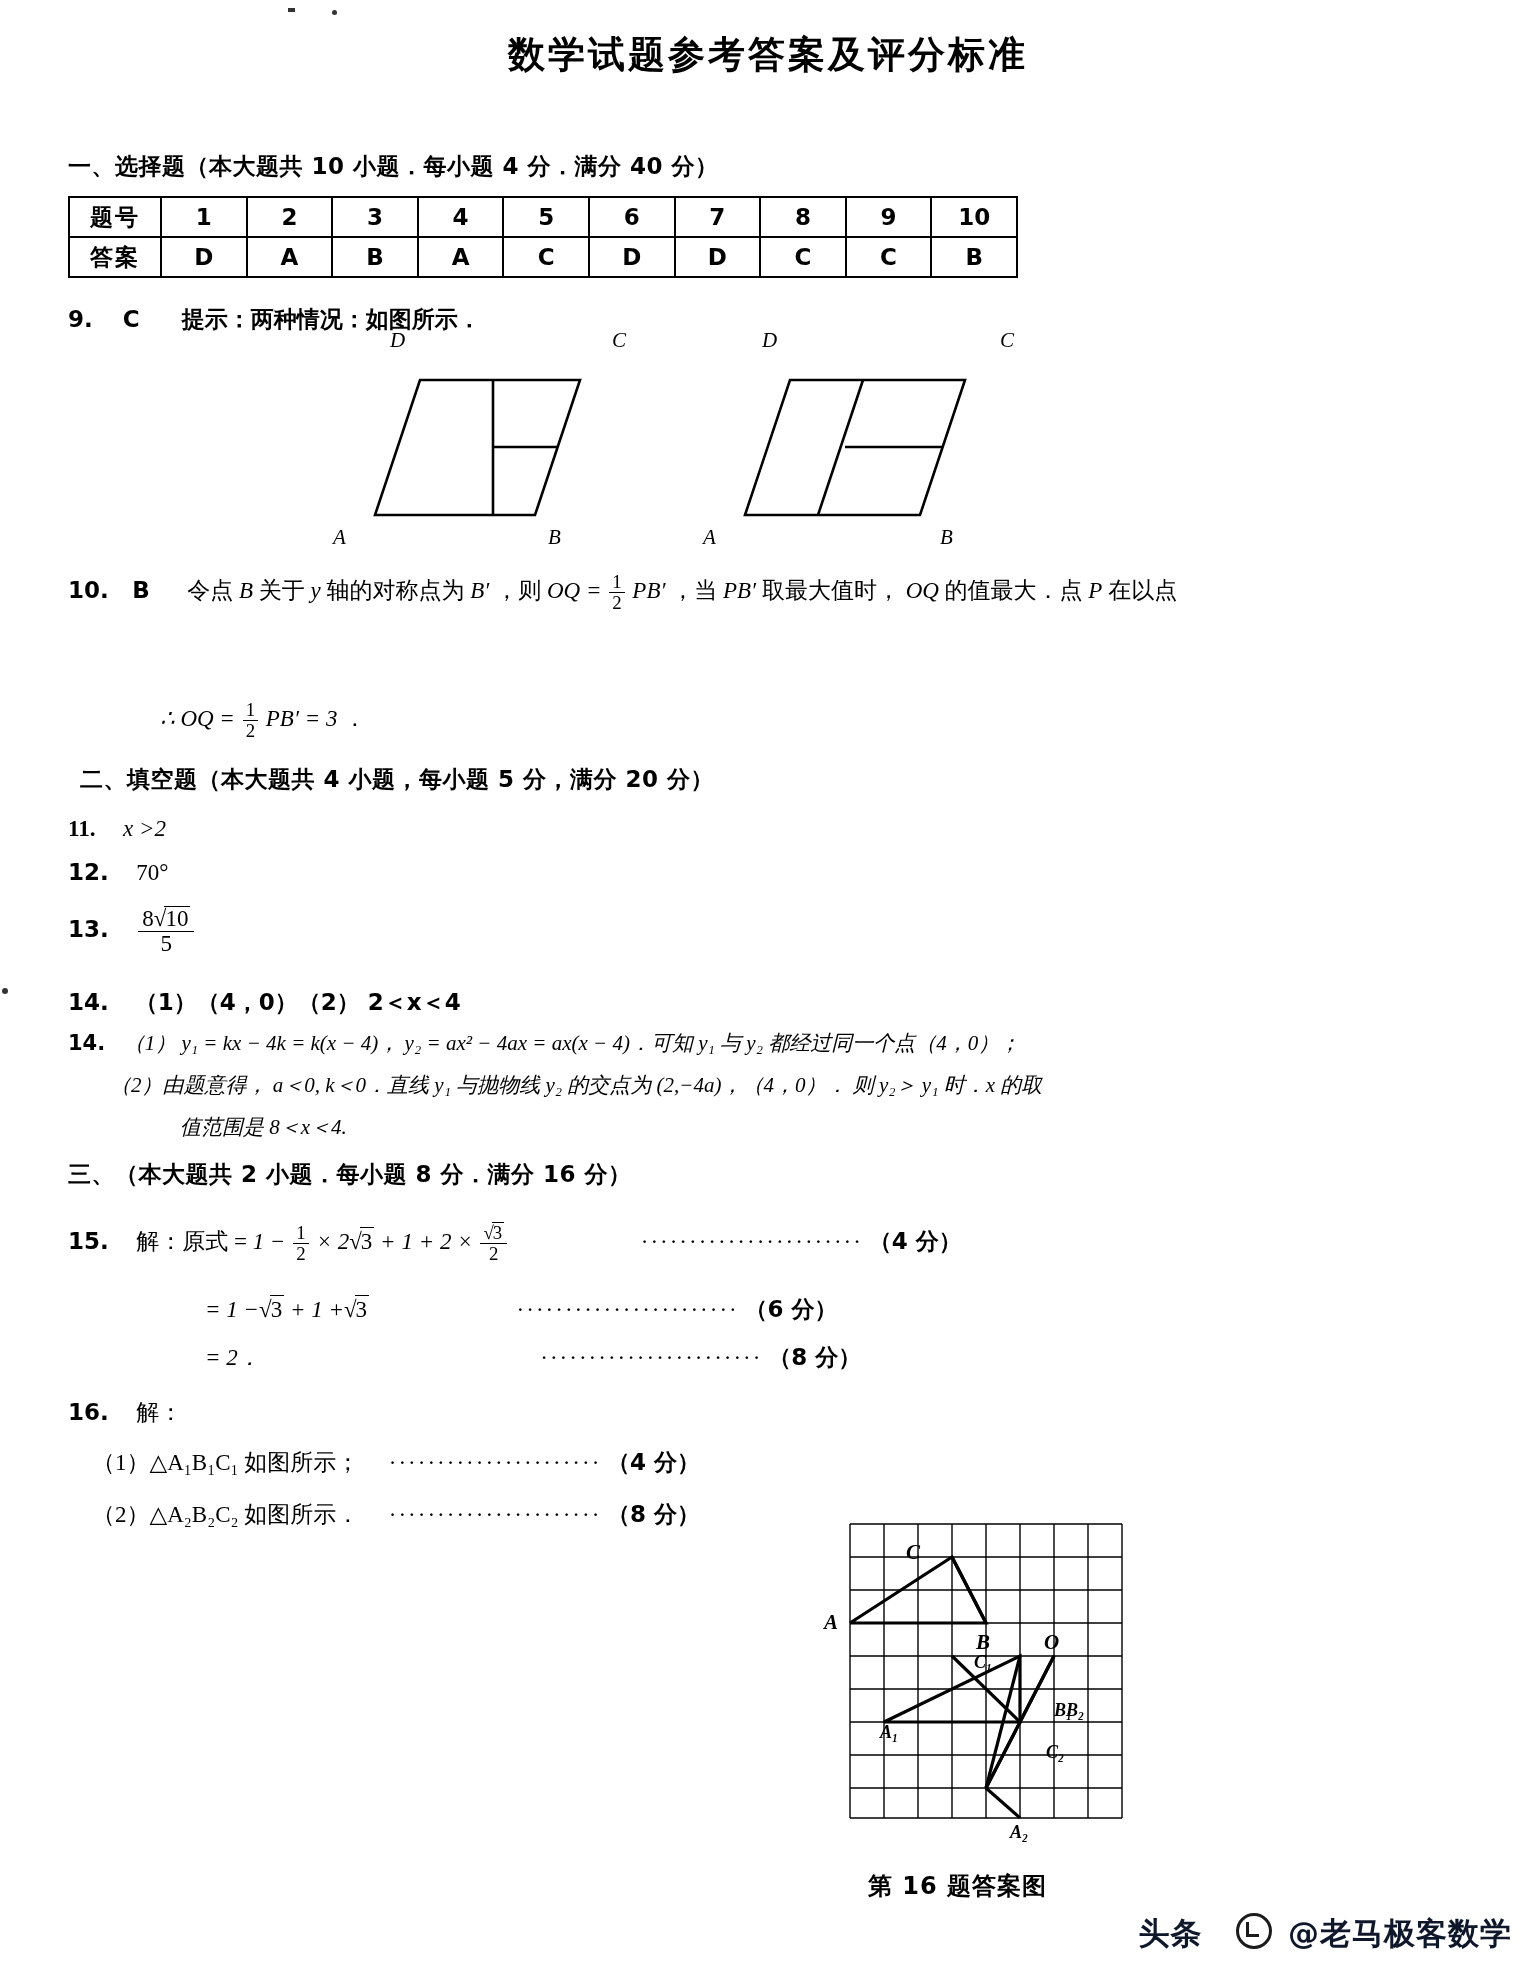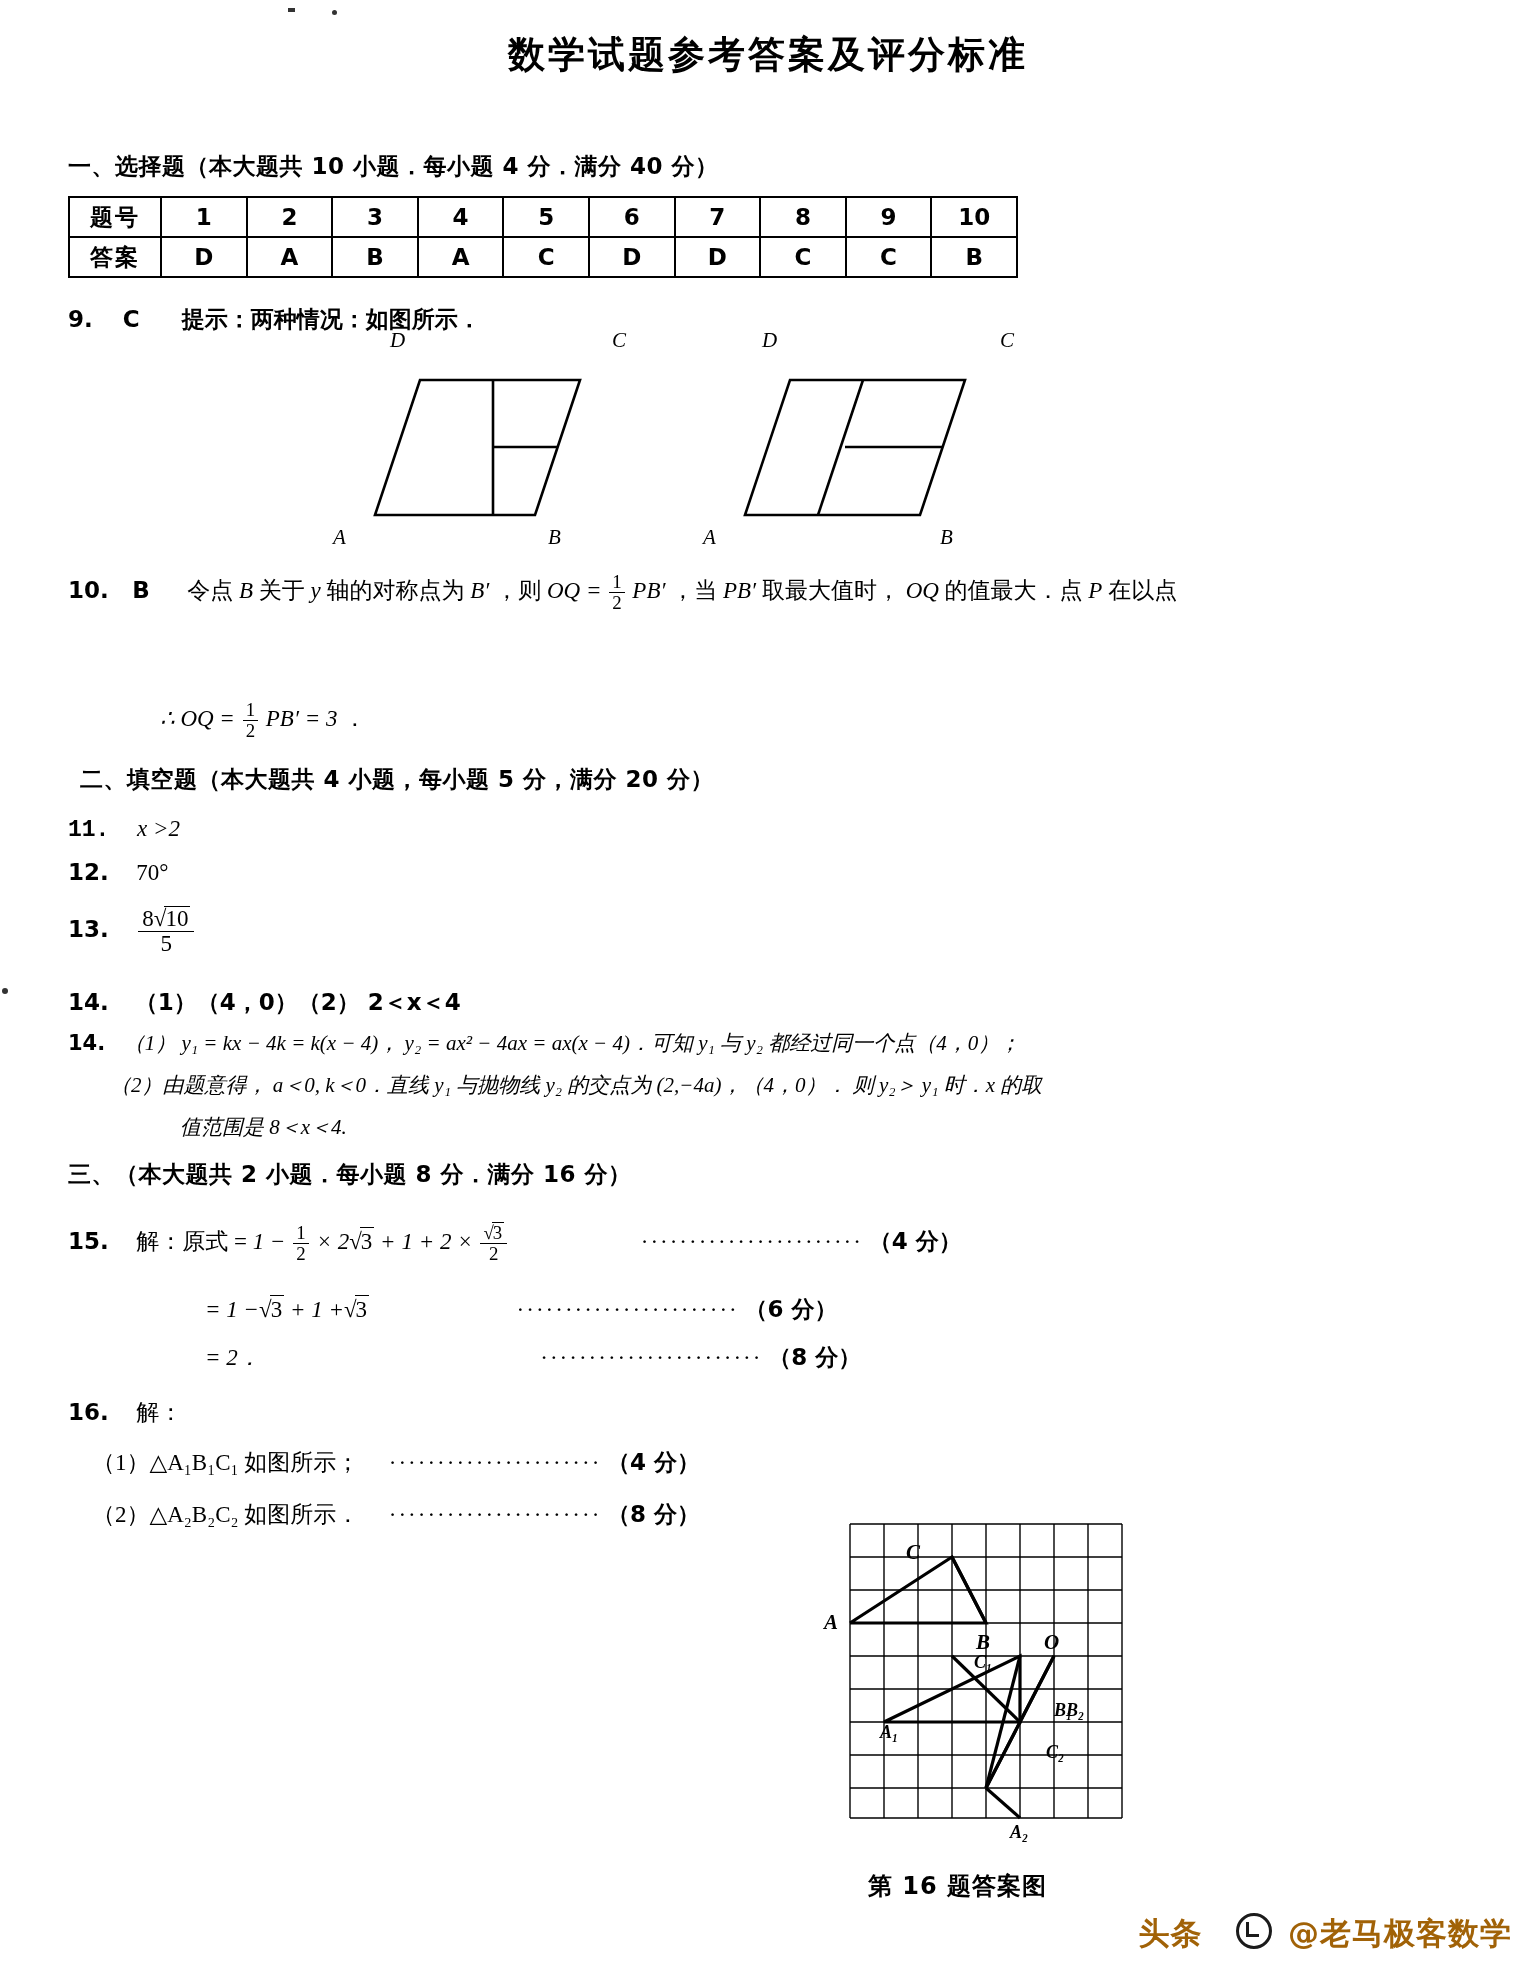--- a/index.html
+++ b/index.html
@@ -115,21 +115,21 @@
   }
 
   
   .watermark {
     position: absolute;
     right: 24px;
     bottom: 18px;
     font-family: "DejaVu Sans", sans-serif;
     font-weight: bold;
     font-size: 31px;
-    color: #a16207;
+    color: #0f172a;
     letter-spacing: 1px;
     white-space: nowrap;
   }
   .wm-logo {
     display: inline-block;
     width: 30px; height: 30px;
     border: 3px solid #1b1b1b;
     border-radius: 50%;
     position: relative;
     vertical-align: -5px;
@@ -251,21 +251,21 @@
       <span class="num">1</span>
       <span class="den">2</span>
     </span>
     <span class="it">PB′ = 3</span>
     <span>．</span>
   </div>
 
   <div class="line hdr" style="left:80px;top:765px;text-align:center;">二、填空题（本大题共 4 小题，每小题 5 分，满分 20 分）</div>
 
   <div class="line" style="left:68px;top:815px;font-size:23px;">
-    <span class="bold" style="font-family:Liberation Mono, monospace;">11.</span>
+    <span class="bold" style="font-family:Liberation Serif, serif;">11.</span>
     <span style="display:inline-block;width:16px;"></span>
     <span class="it">x &gt;2</span>
   </div>
 
   <div class="line" style="left:68px;top:858px;font-size:23px;">
     <span class="bold" style="font-family:'DejaVu Sans',sans-serif;">12.</span>
     <span style="display:inline-block;width:16px;"></span>
     <span>70°</span>
   </div>
 

